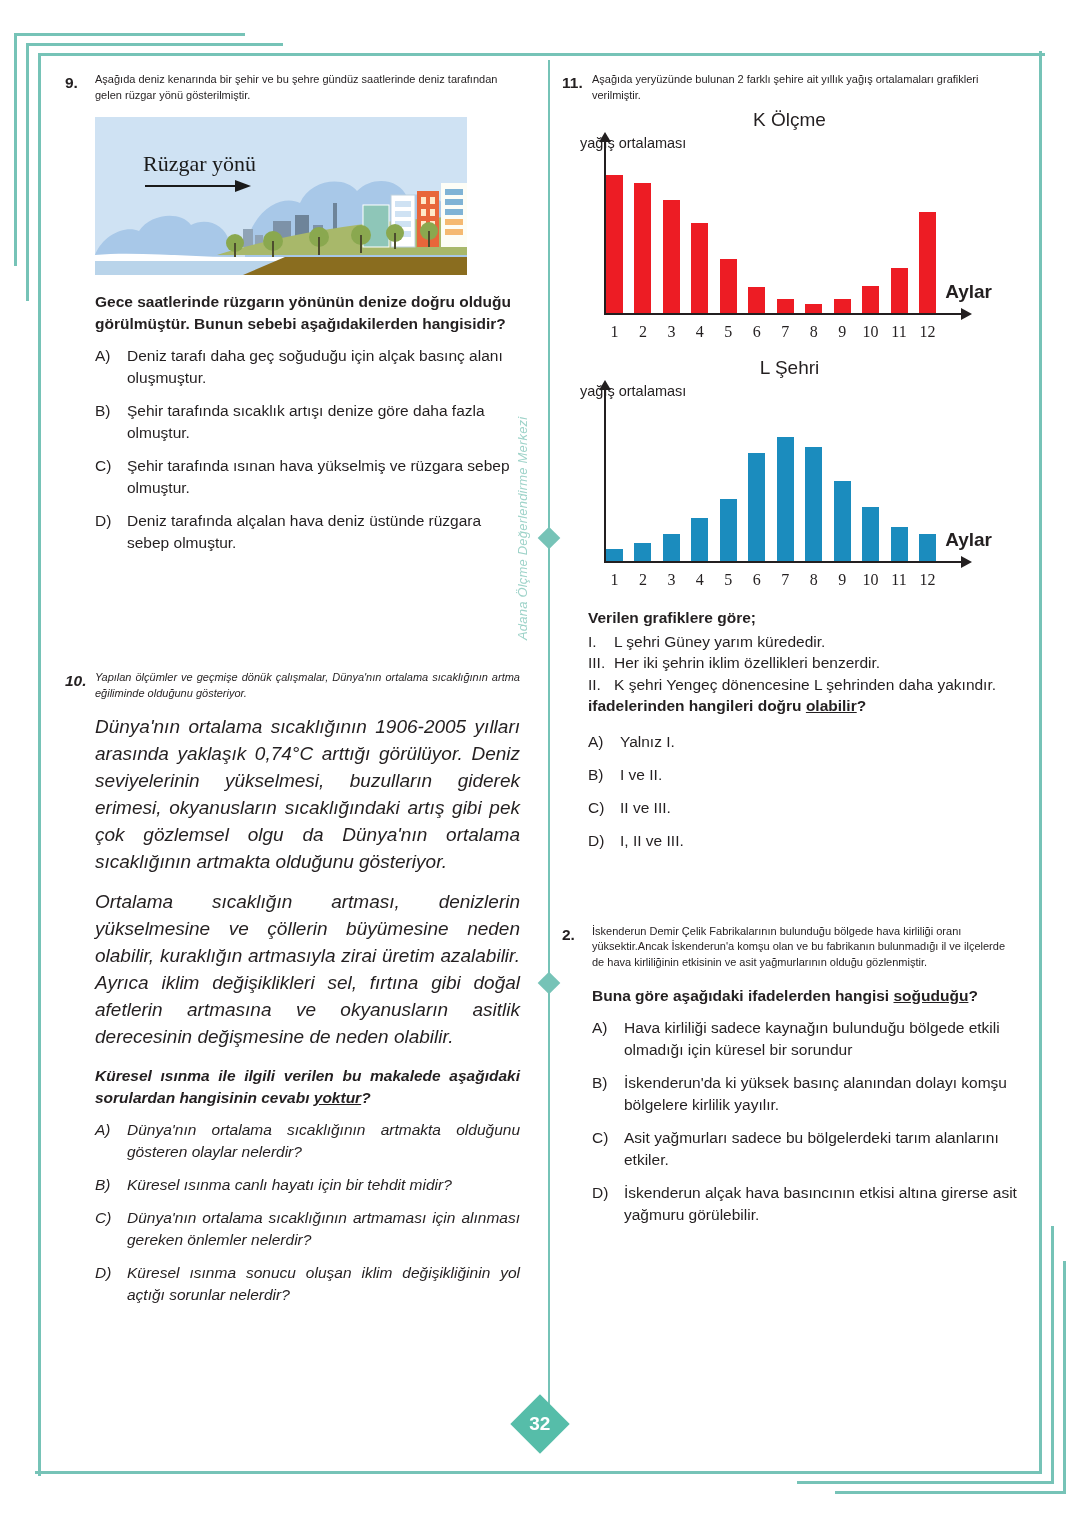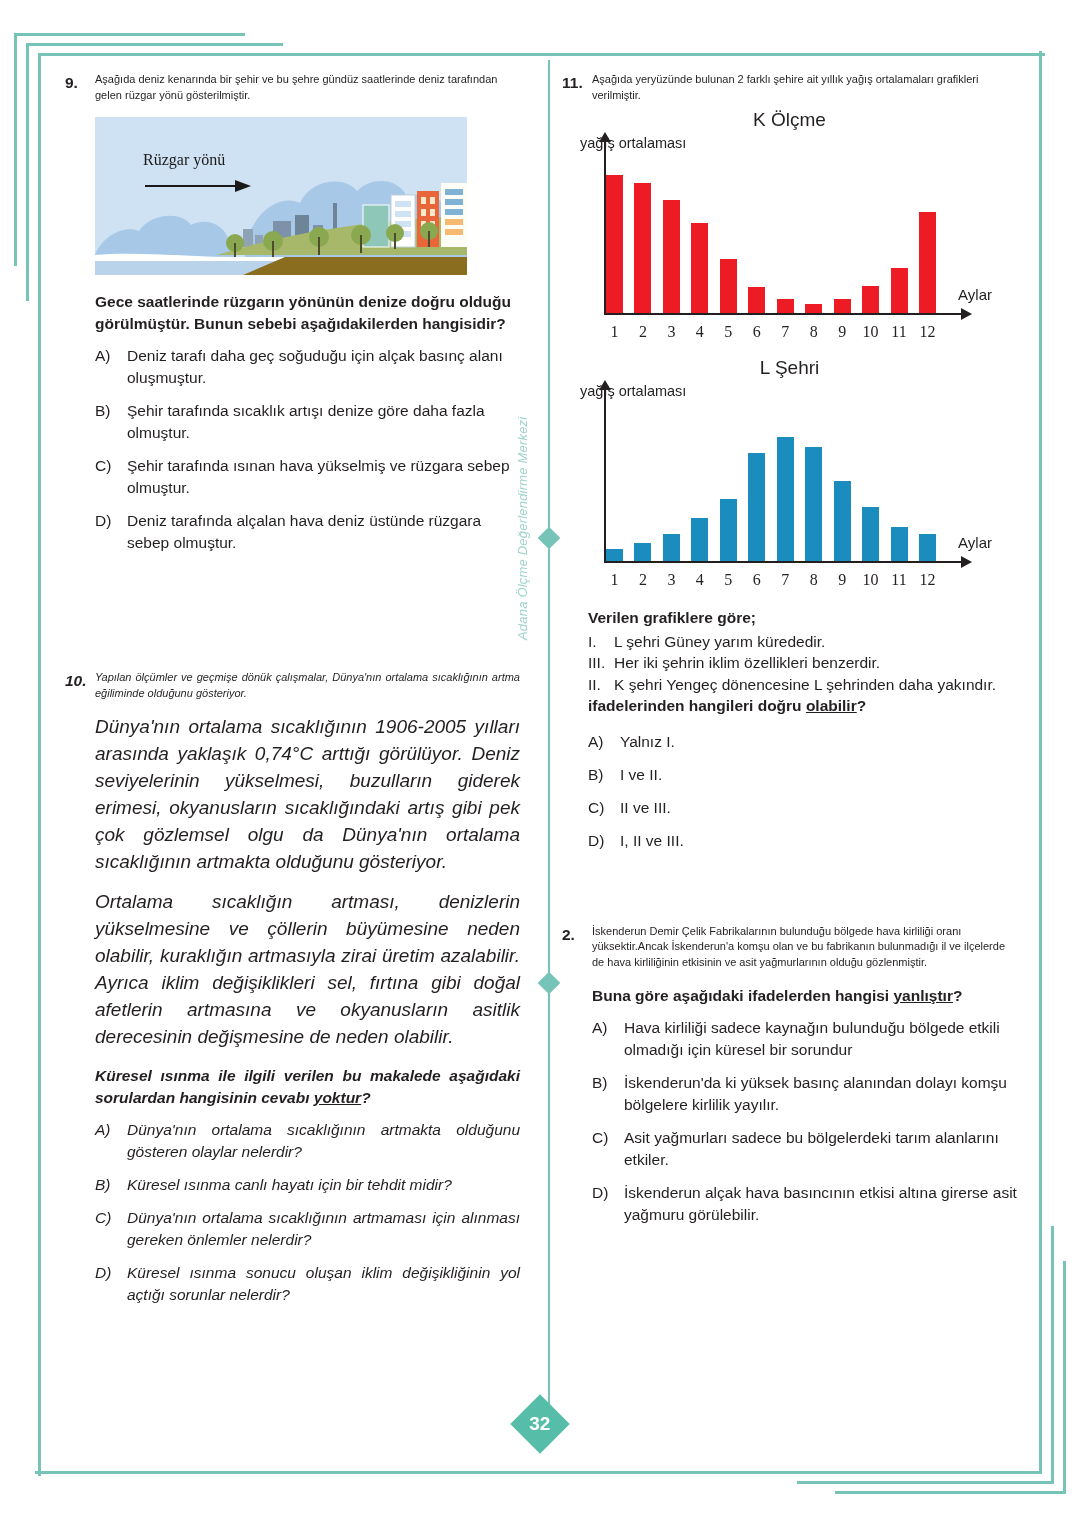--- a/index.html
+++ b/index.html
@@ -149,21 +149,21 @@
     height: 158px;
     position: relative;
     overflow: hidden;
     background: #cfe2f3;
   }
   .illus-label {
     position: absolute;
     left: 48px;
     top: 34px;
     font-family: "Liberation Serif", serif;
-    font-size: 16px;
+    font-size: 22px;
     color: #1a1a1a;
     z-index: 5;
   }
   .illus-arrow {
     position: absolute;
     left: 50px;
     top: 62px;
     z-index: 5;
   }
 
@@ -244,21 +244,22 @@
     width: 17px;
     text-align: center;
     font-family: "Liberation Serif", serif;
     font-size: 16px;
     flex-shrink: 0;
   }
   .axis-label-x {
     position: absolute;
     right: -8px;
     bottom: 48px;
-    font-size: 15px;
+    font-size: 19px;
+    font-weight: bold;
   }
 
   .roman-list { margin: 2px 0 0 0; }
   .roman-item {
     display: flex;
     align-items: flex-start;
     font-size: 15.5px;
     line-height: 1.38;
   }
   .roman-num { min-width: 26px; flex-shrink: 0; }
@@ -530,21 +531,21 @@
       </div>
     </div>
   </div>
 
   <div class="q" style="margin-top:72px;">
     <div class="q-head">
       <div class="q-num">2.</div>
       <div class="q-body">İskenderun Demir Çelik Fabrikalarının bulunduğu bölgede hava kirliliği oranı yüksektir.Ancak İskenderun'a komşu olan ve bu fabrikanın bulunmadığı il ve ilçelerde de hava kirliliğinin etkisinin ve asit yağmurlarının olduğu gözlenmiştir.</div>
     </div>
     <div class="indent">
-      <div class="stem-bold"><span>Buna göre aşağıdaki ifadelerden hangisi </span><span class="u">yanlıştır</span><span>?</span></div>
+      <div class="stem-bold"><span>Buna göre aşağıdaki ifadelerden hangisi </span><span class="u">soğuduğu</span><span>?</span></div>
       <div class="opts">
         <div class="opt">
           <div class="opt-letter">A)</div>
           <div class="opt-text">Hava kirliliği sadece kaynağın bulunduğu bölgede etkili olmadığı için küresel bir sorundur</div>
         </div>
         <div class="opt">
           <div class="opt-letter">B)</div>
           <div class="opt-text">İskenderun'da ki yüksek basınç alanından dolayı komşu bölgelere kirlilik yayılır.</div>
         </div>
         <div class="opt">

